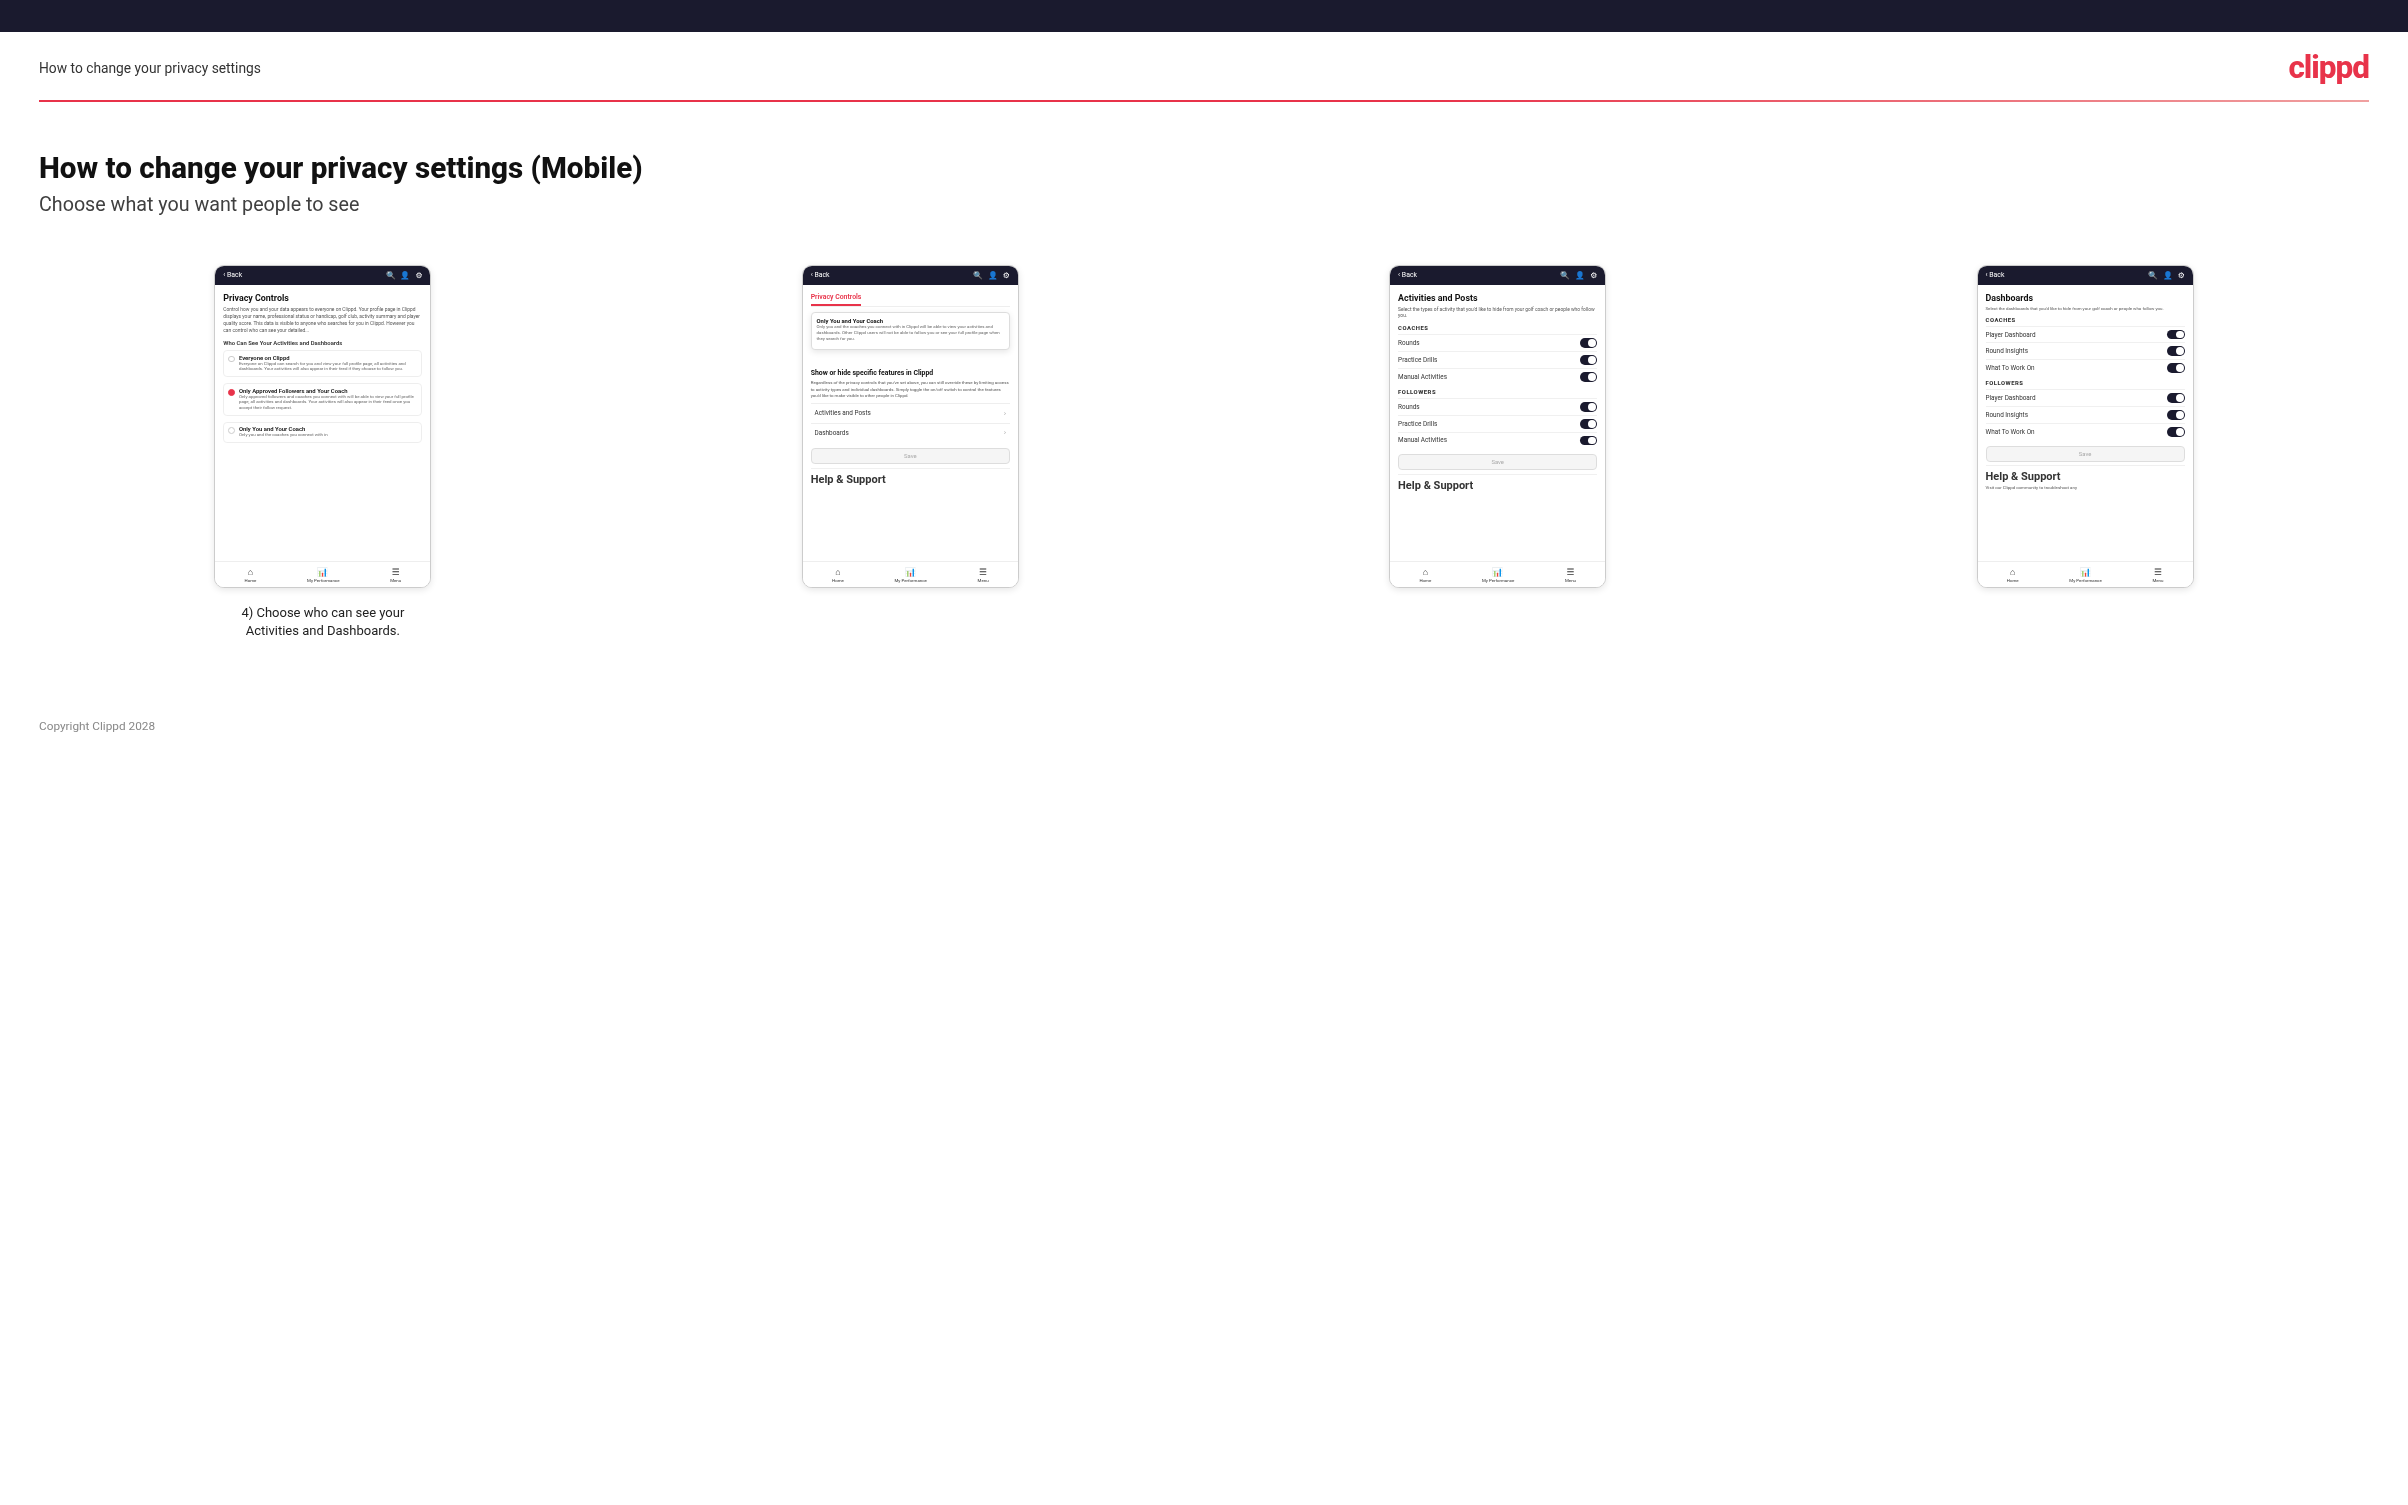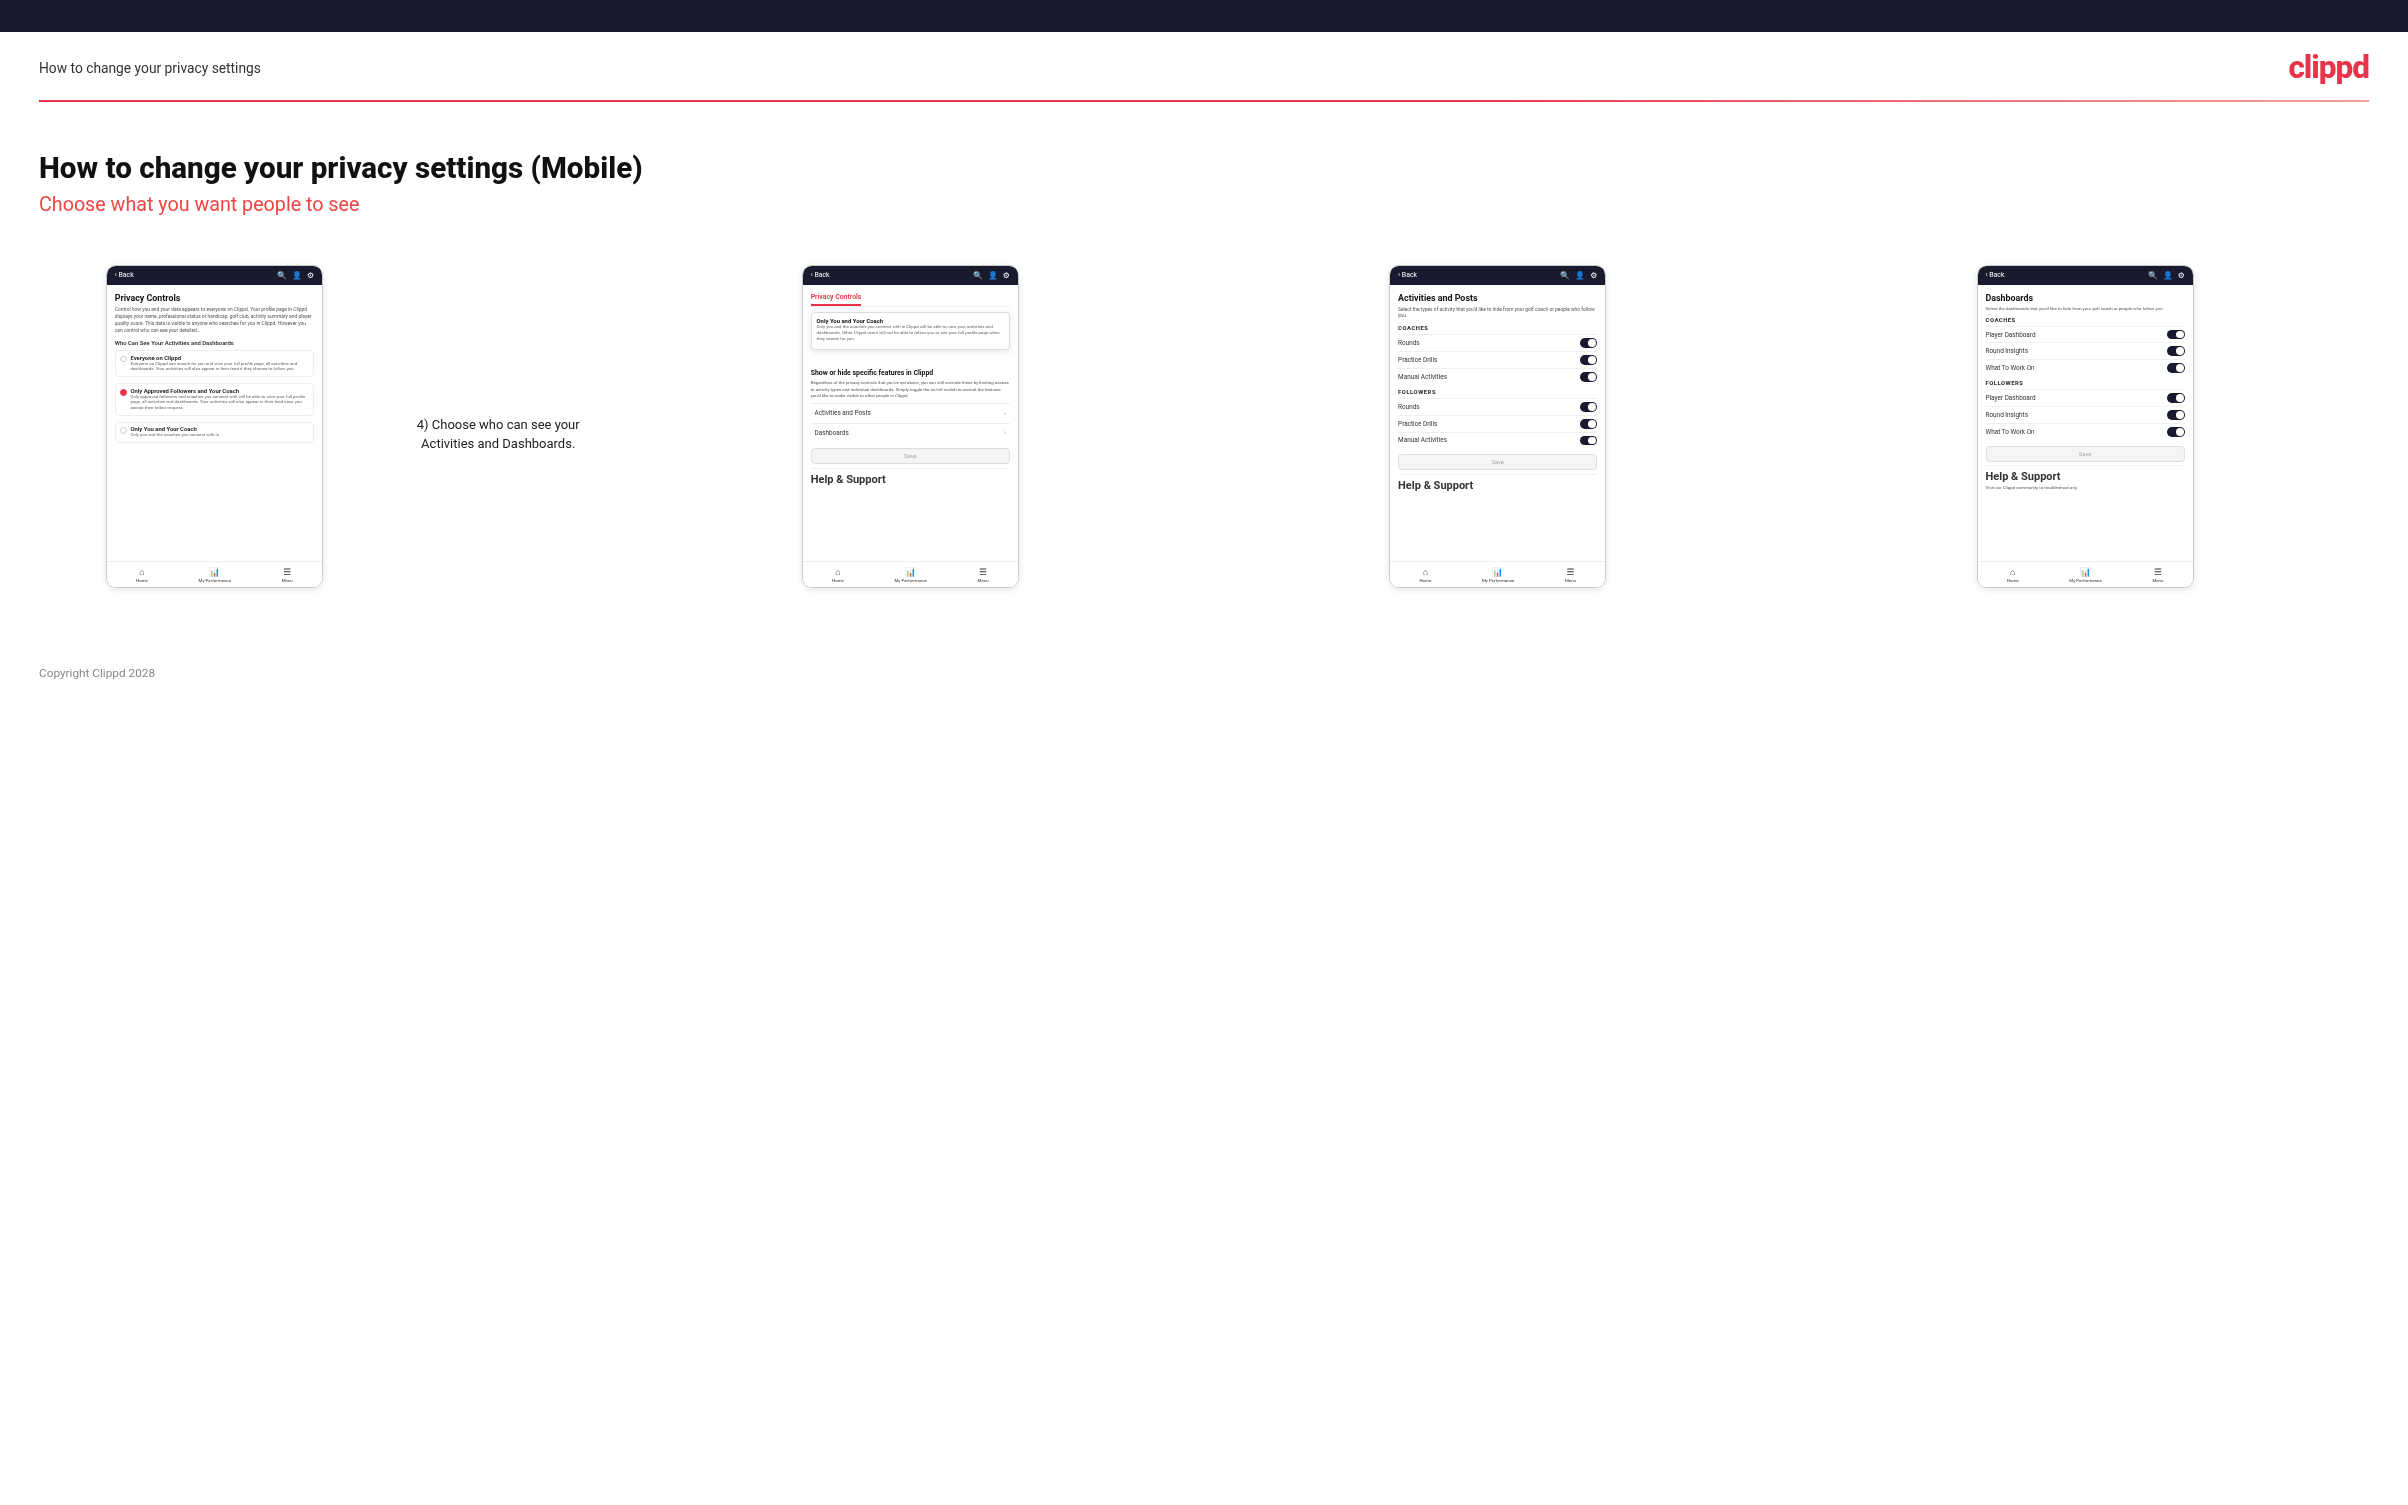--- a/index.html
+++ b/index.html
@@ -47,21 +47,21 @@
     }
 
     .page-heading {
       font-size: 29.6px;
       font-weight: 800;
       color: #111;
       margin-bottom: 7.9px;
     }
     .page-subheading {
       font-size: 19.7px;
-      color: #ef4444;
+      color: #404040;
       margin-bottom: 49px;
     }
 
     
     .phone-mockup {
       background: #fff;
       border: 1.5px solid #ccc;
       border-radius: 9.9px;
       overflow: hidden;
       font-size: 5.9px;
@@ -319,21 +319,21 @@
     .dashboards-desc {
       font-size: 4.4px;
       color: #555;
       line-height: 1.4;
       margin-bottom: 4.9px;
     }
 
     
     .screenshot-group {
       display: flex;
-      flex-direction: row;
+      flex-direction: column;
       align-items: center;
     }
     .caption {
       font-size: 13px;
       color: #222;
       text-align: center;
       margin-top: 15.8px;
       line-height: 1.4;
       max-width: 217px;
     }

